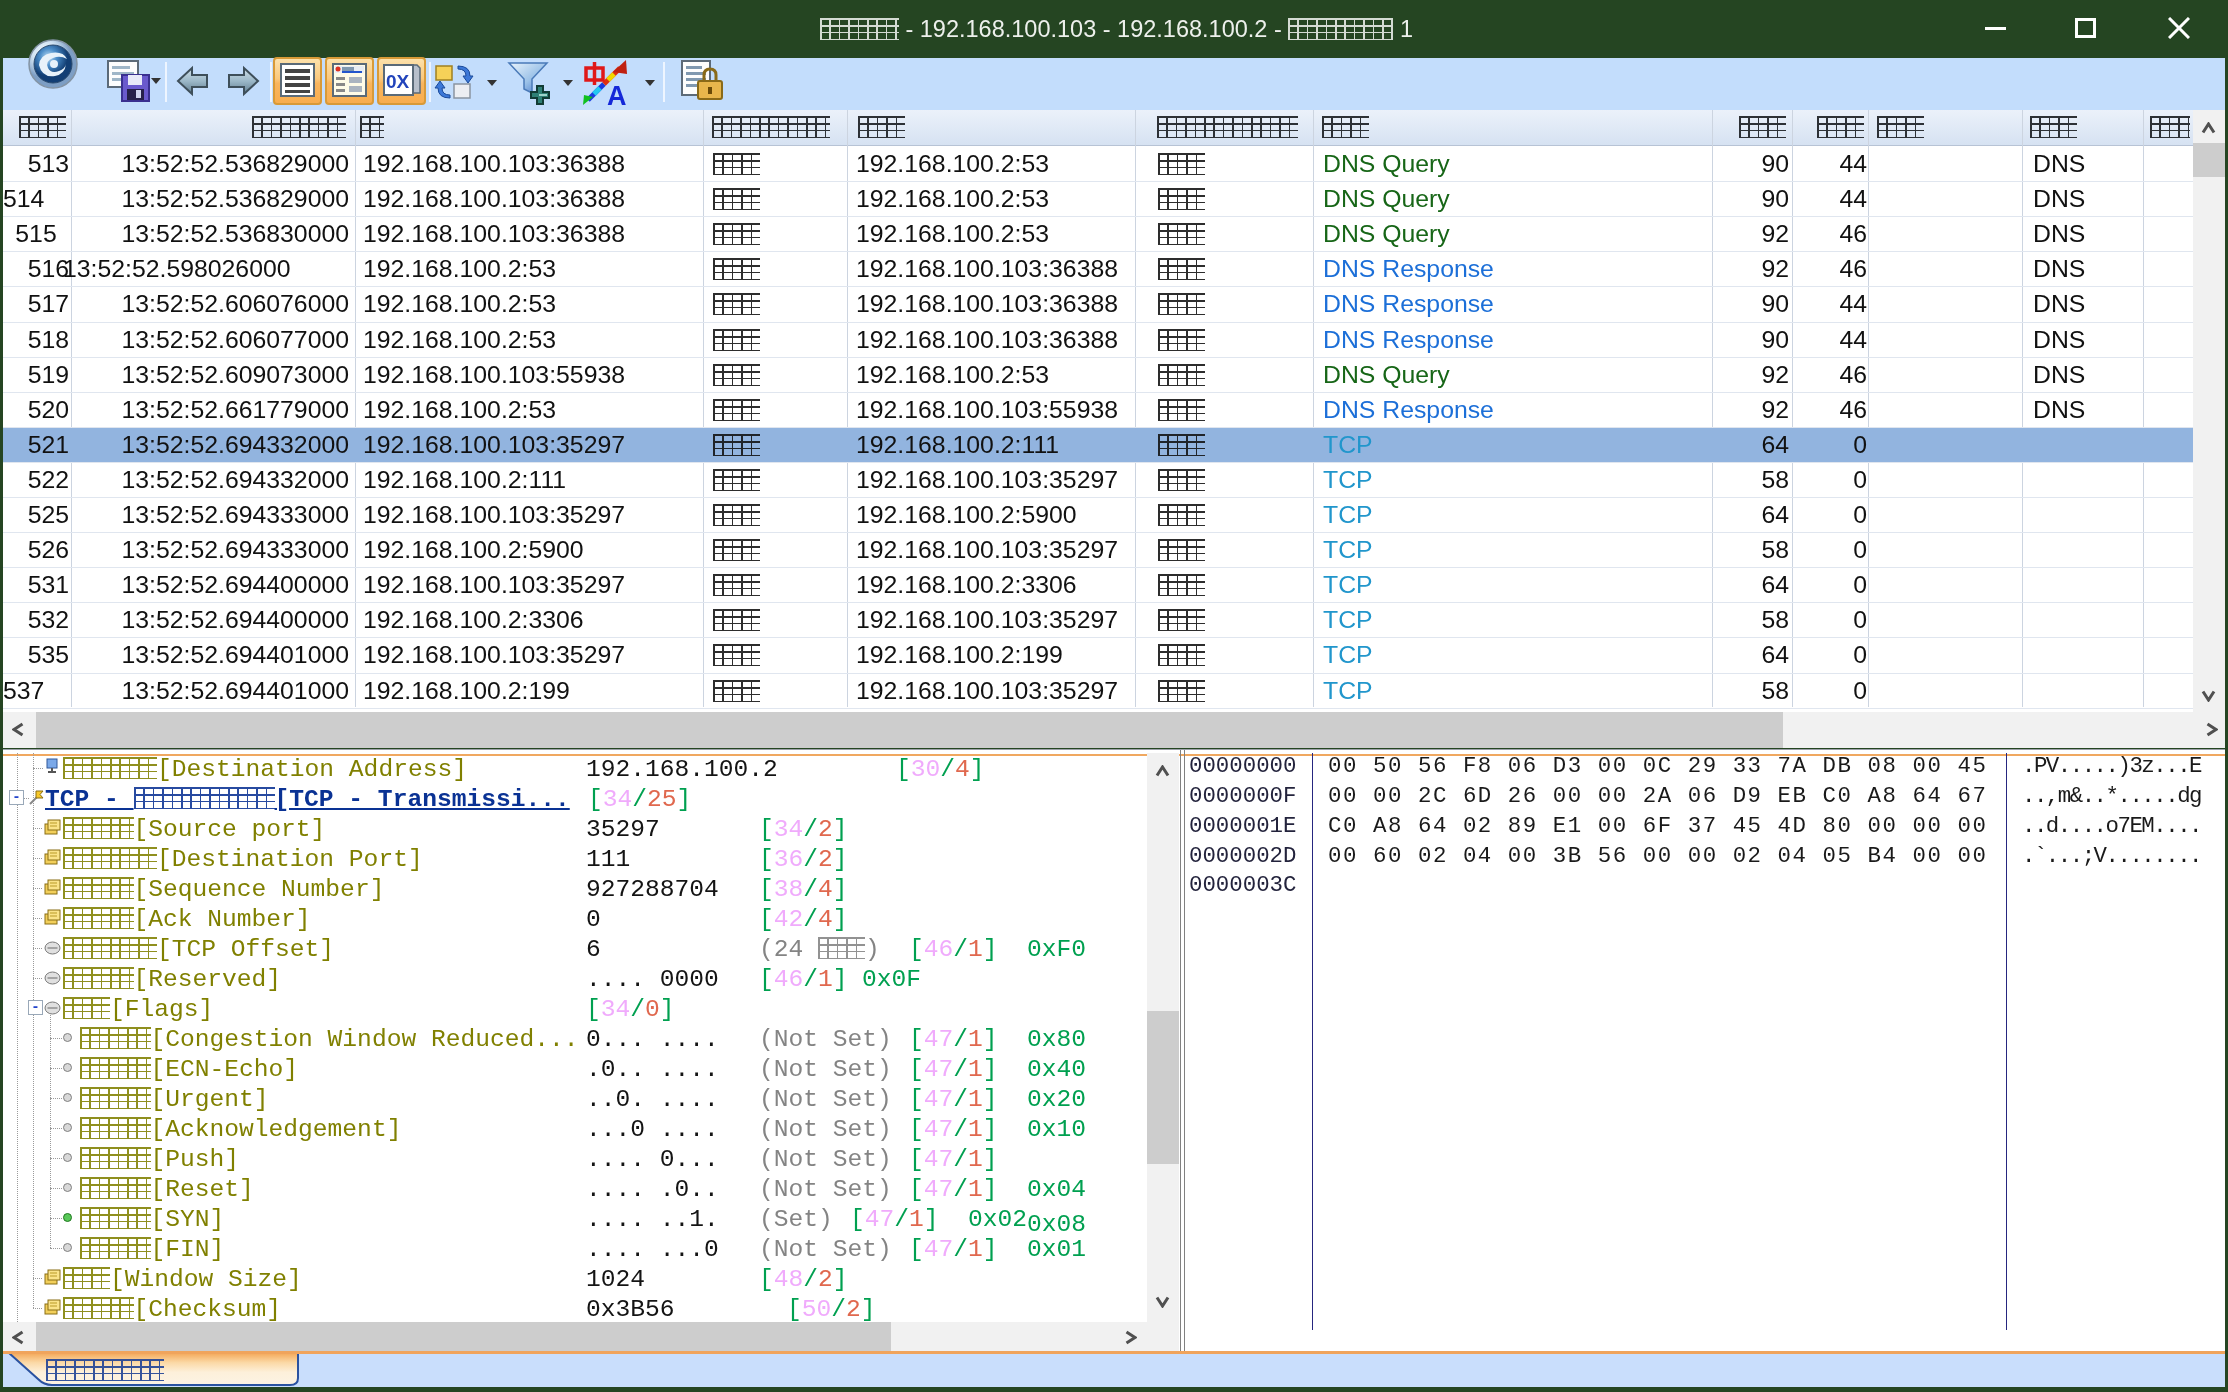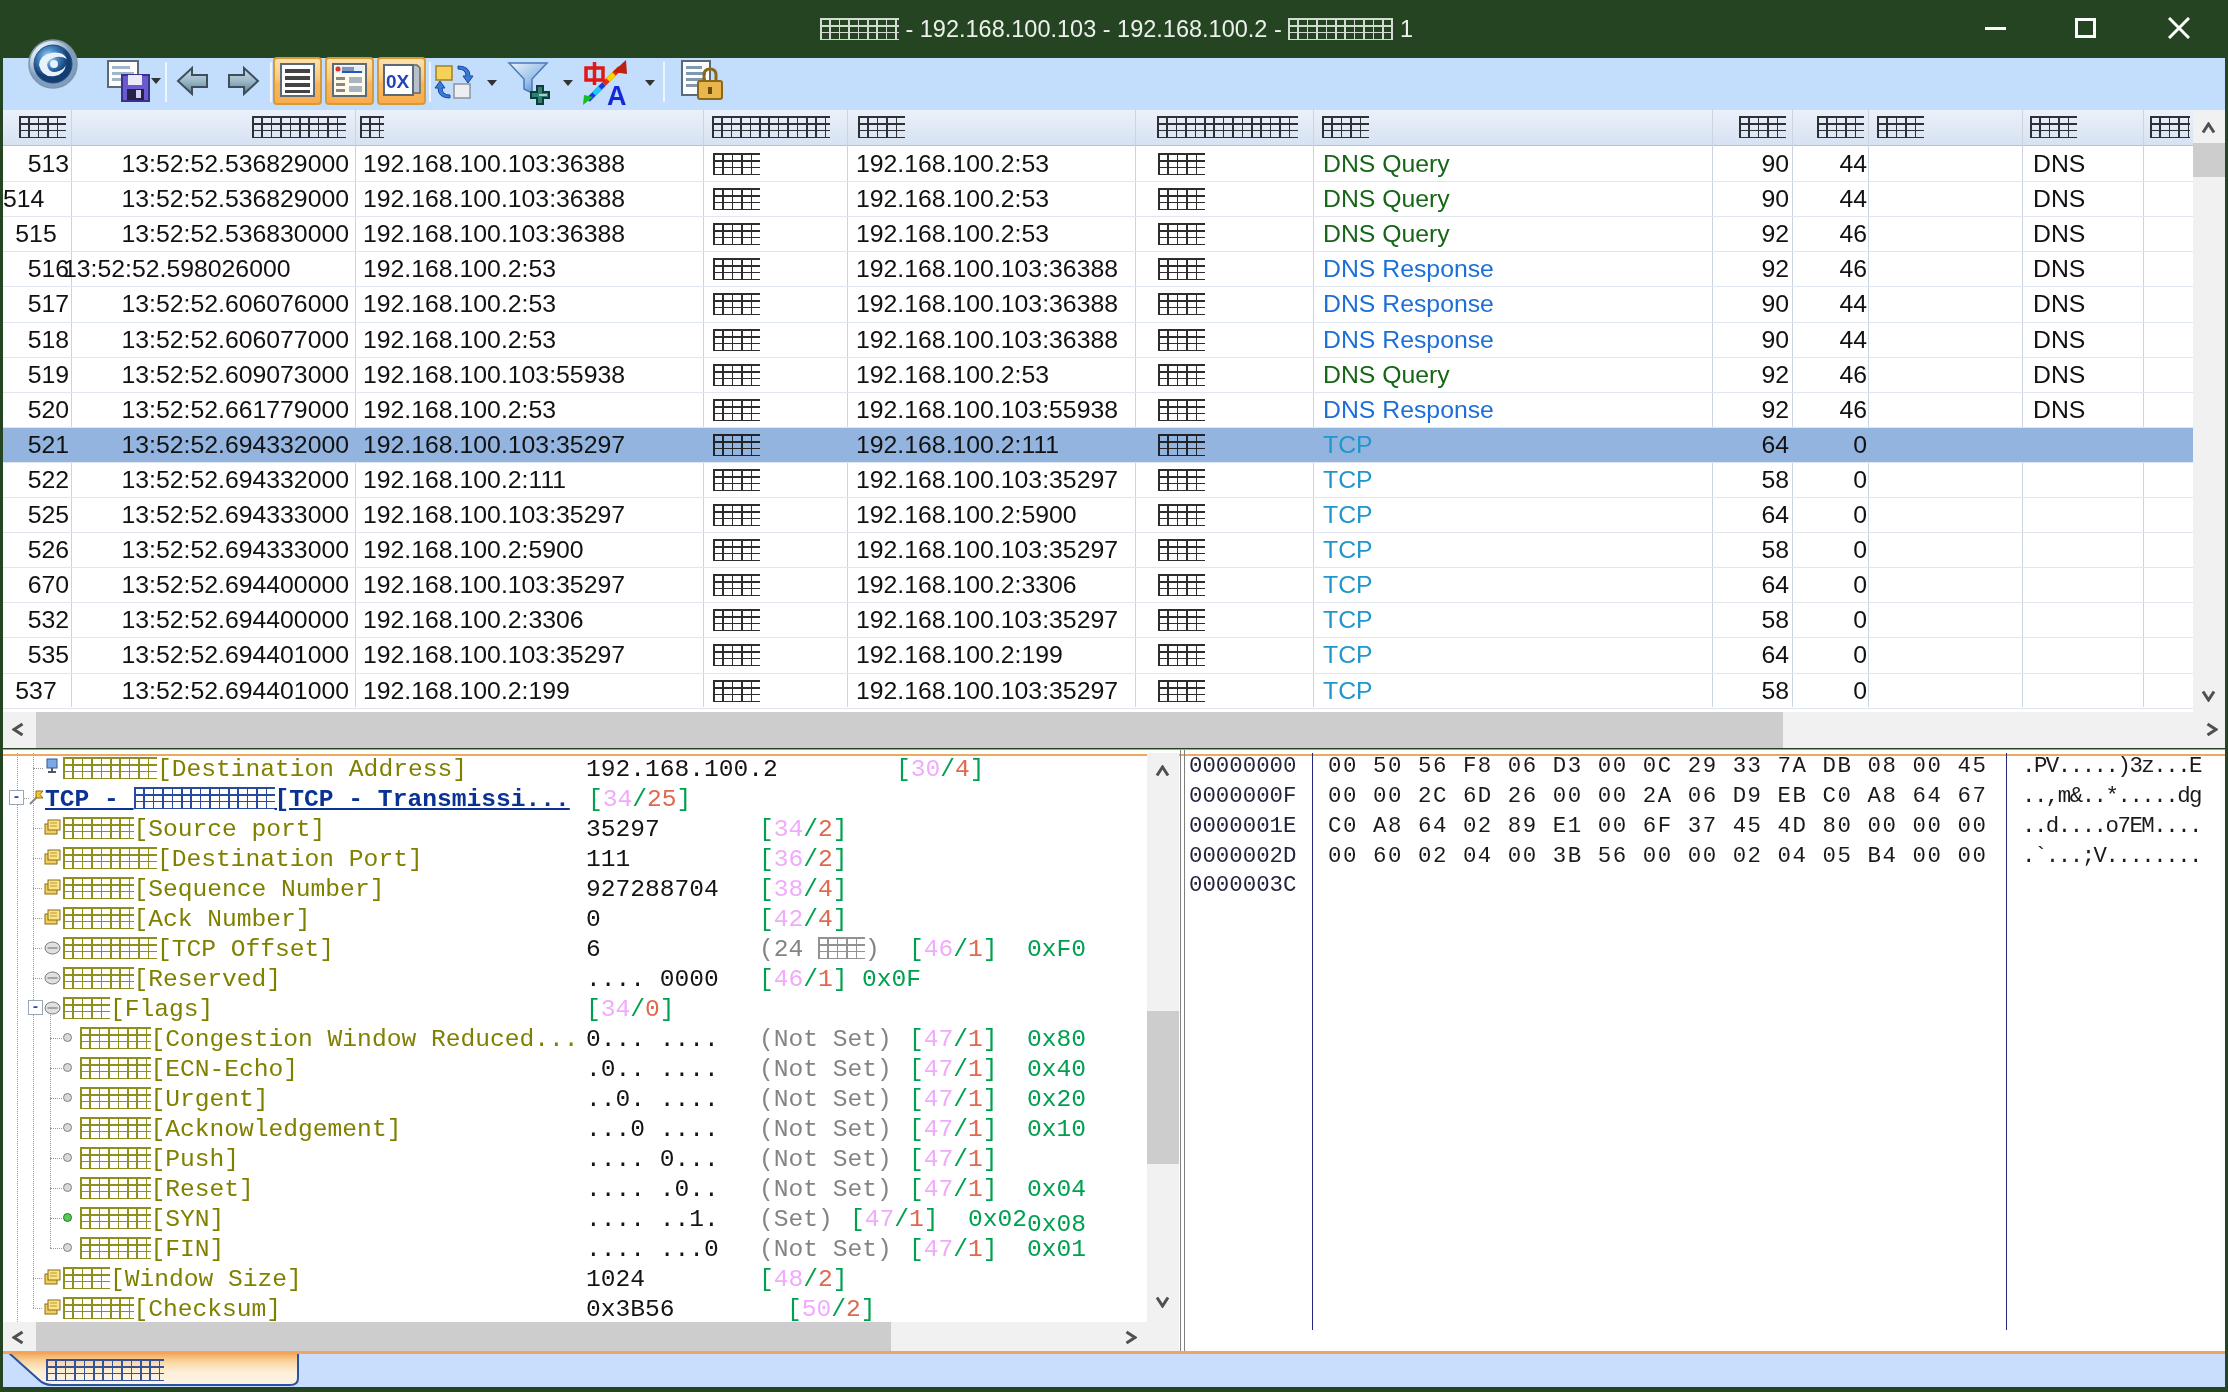--- a/index.html
+++ b/index.html
@@ -340,21 +340,21 @@
     <span class="c" style="left:60px;width:286px;text-align:right">13:52:52.694333000</span>
     <span class="c" style="left:360px">192.168.100.2:5900</span>
     <span class="c" style="left:710px"><i class="h" style="width:47.0px"></i></span>
     <span class="c" style="left:853px">192.168.100.103:35297</span>
     <span class="c" style="left:1155px"><i class="h" style="width:47.0px"></i></span>
     <span class="c tcp" style="left:1320px">TCP</span>
     <span class="c" style="left:1700px;width:86px;text-align:right">58</span>
     <span class="c" style="left:1780px;width:84px;text-align:right">0</span>
   </div>
 <div class="a row" style="top:567.2px;left:3px">
-    <span class="c" style="left:0px;width:66px;text-align:right">670</span>
+    <span class="c" style="left:0px;width:66px;text-align:right">531</span>
     <span class="c" style="left:60px;width:286px;text-align:right">13:52:52.694400000</span>
     <span class="c" style="left:360px">192.168.100.103:35297</span>
     <span class="c" style="left:710px"><i class="h" style="width:47.0px"></i></span>
     <span class="c" style="left:853px">192.168.100.2:3306</span>
     <span class="c" style="left:1155px"><i class="h" style="width:47.0px"></i></span>
     <span class="c tcp" style="left:1320px">TCP</span>
     <span class="c" style="left:1700px;width:86px;text-align:right">64</span>
     <span class="c" style="left:1780px;width:84px;text-align:right">0</span>
   </div>
 <div class="a row" style="top:602.3px;left:3px">
@@ -373,21 +373,21 @@
     <span class="c" style="left:60px;width:286px;text-align:right">13:52:52.694401000</span>
     <span class="c" style="left:360px">192.168.100.103:35297</span>
     <span class="c" style="left:710px"><i class="h" style="width:47.0px"></i></span>
     <span class="c" style="left:853px">192.168.100.2:199</span>
     <span class="c" style="left:1155px"><i class="h" style="width:47.0px"></i></span>
     <span class="c tcp" style="left:1320px">TCP</span>
     <span class="c" style="left:1700px;width:86px;text-align:right">64</span>
     <span class="c" style="left:1780px;width:84px;text-align:right">0</span>
   </div>
 <div class="a row" style="top:672.5px;left:3px">
-    <span class="c" style="left:0px;width:66px;text-align:center">537</span>
+    <span class="c" style="left:0px;width:66px;text-align:left">537</span>
     <span class="c" style="left:60px;width:286px;text-align:right">13:52:52.694401000</span>
     <span class="c" style="left:360px">192.168.100.2:199</span>
     <span class="c" style="left:710px"><i class="h" style="width:47.0px"></i></span>
     <span class="c" style="left:853px">192.168.100.103:35297</span>
     <span class="c" style="left:1155px"><i class="h" style="width:47.0px"></i></span>
     <span class="c tcp" style="left:1320px">TCP</span>
     <span class="c" style="left:1700px;width:86px;text-align:right">58</span>
     <span class="c" style="left:1780px;width:84px;text-align:right">0</span>
   </div>
 <div class="a" style="left:3px;top:181.1px;width:2190px;height:1px;background:#e0e6ef"></div>

